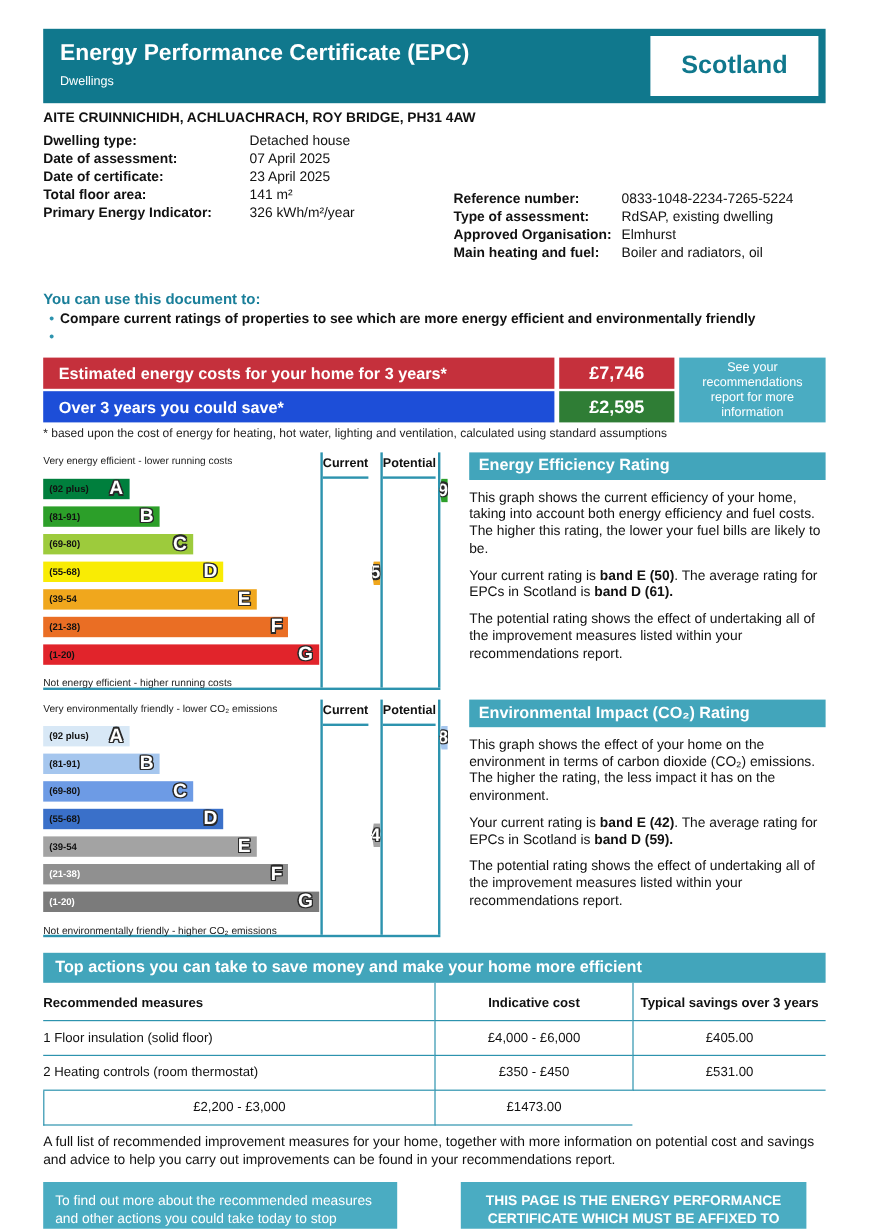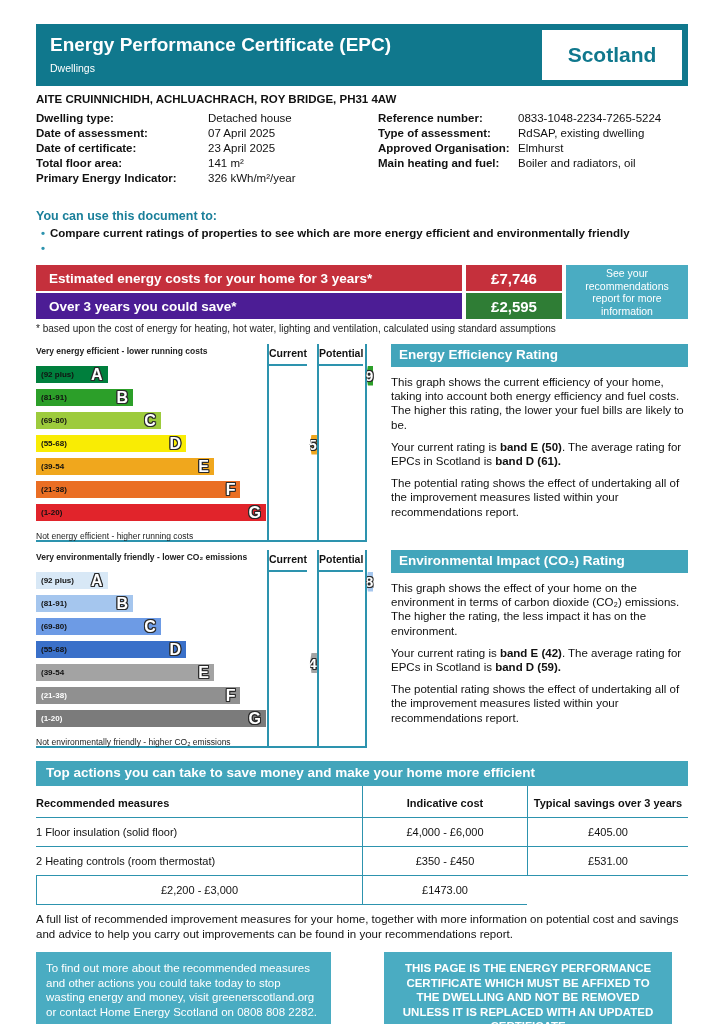--- a/index.html
+++ b/index.html
@@ -13,21 +13,21 @@
   .banner-sub { padding:6px 0 0 14px; color:#fff; font-size:10.5px; }
   .region-box { position:absolute; top:6px; right:6px; bottom:6px; width:140px; background:#fff;
                 display:flex; align-items:center; justify-content:center;
                 color:var(--banner,#10788d); font-size:21px; font-weight:bold; }
 
   .address { margin-top:7px; font-size:11.5px; font-weight:bold; }
 
   
   .details { margin-top:6px; display:flex; }
   .details-col { width:342px; }
-  .details-col.right { flex:1; }
+  .details-col.right { flex:1;margin-top:48px; }
   .detail-row { display:flex; font-size:11.5px; line-height:15px; }
   .detail-label { font-weight:bold; width:172px; flex:none; }
   .details-col.right .detail-label { width:140px; }
 
   .usage-heading { margin-top:23px; color:var(--htext,#1a7f9a); font-size:12.5px; font-weight:bold; }
   .bullets { margin-top:3px; }
   .bullet-row { display:flex; font-size:11.5px; font-weight:bold; line-height:15px; }
   .bullet-dot { color:var(--line,#2d93ae); width:14px; flex:none; text-align:center; }
 
   
@@ -40,21 +40,21 @@
   .cost-note { width:122px; margin-left:4px; background:var(--box,#4aacc2); color:#fff; font-size:10.5px;
                text-align:center; display:flex; align-items:center; justify-content:center; padding:2px 6px; line-height:12.5px; }
   .footnote { margin-top:4px; font-size:10px; color:#222; }
 
   
   .charts-row { margin-top:10px; display:flex; }
   .charts-row.second { margin-top:8px; }
   .chart { width:331px; flex:none; display:flex; border-bottom:2px solid var(--line,#2d93ae); height:198px; }
   .bars-area { width:231px; flex:none; }
   .chart-toplabel, .chart-bottomlabel { font-size:8.5px; color:#222; }
-  .chart-toplabel { height:22px; padding-top:2px;font-weight:bold; }
+  .chart-toplabel { height:22px; padding-top:2px; }
   .chart-bottomlabel { height:15px; padding-top:4px; }
   .band-bar { height:17px; margin-bottom:6px; display:flex; align-items:center; justify-content:space-between; padding:0 5px; }
   .band-range { font-size:8px; font-weight:bold; }
   .band-letter, .arrow-num { color:#fff; font-weight:bold;
       text-shadow:-1px 0 0 #2a2a2a,1px 0 0 #2a2a2a,0 -1px 0 #2a2a2a,0 1px 0 #2a2a2a,
                   -1px -1px 0 #2a2a2a,1px -1px 0 #2a2a2a,-1px 1px 0 #2a2a2a,1px 1px 0 #2a2a2a; }
   .band-letter { font-size:16px; line-height:17px; }
   .rating-col { width:50px; flex:none; border-left:2px solid var(--line,#2d93ae); display:flex; flex-direction:row; }
   .rating-col.pot { border-right:2px solid var(--line,#2d93ae); }
   .rating-head { height:22px; border-bottom:2px solid var(--line,#2d93ae); font-size:10.5px; font-weight:bold;
@@ -153,21 +153,21 @@
       </div>
     </div>
 
   <div class="cost-section">
     <div class="cost-left" id="cost-rows">
         <div class="cost-row">
           <div class="cost-label" style="background: rgb(197, 48, 60);">Estimated energy costs for your home for 3 years*</div>
           <div class="cost-value" style="background: rgb(197, 48, 60);">£7,746</div>
         </div>
         <div class="cost-row">
-          <div class="cost-label" style="background: #4c1d95;">Over 3 years you could save*</div>
+          <div class="cost-label" style="background: #1d4ed8;">Over 3 years you could save*</div>
           <div class="cost-value" style="background: rgb(47, 125, 53);">£2,595</div>
         </div>
       </div>
     <div class="cost-note">See your recommendations report for more information</div>
   </div>
   <div class="footnote">* based upon the cost of energy for heating, hot water, lighting and ventilation, calculated using standard assumptions</div>
 
   <div class="charts-row">
     <div class="chart" id="chart-0">
         <div class="bars-area">

